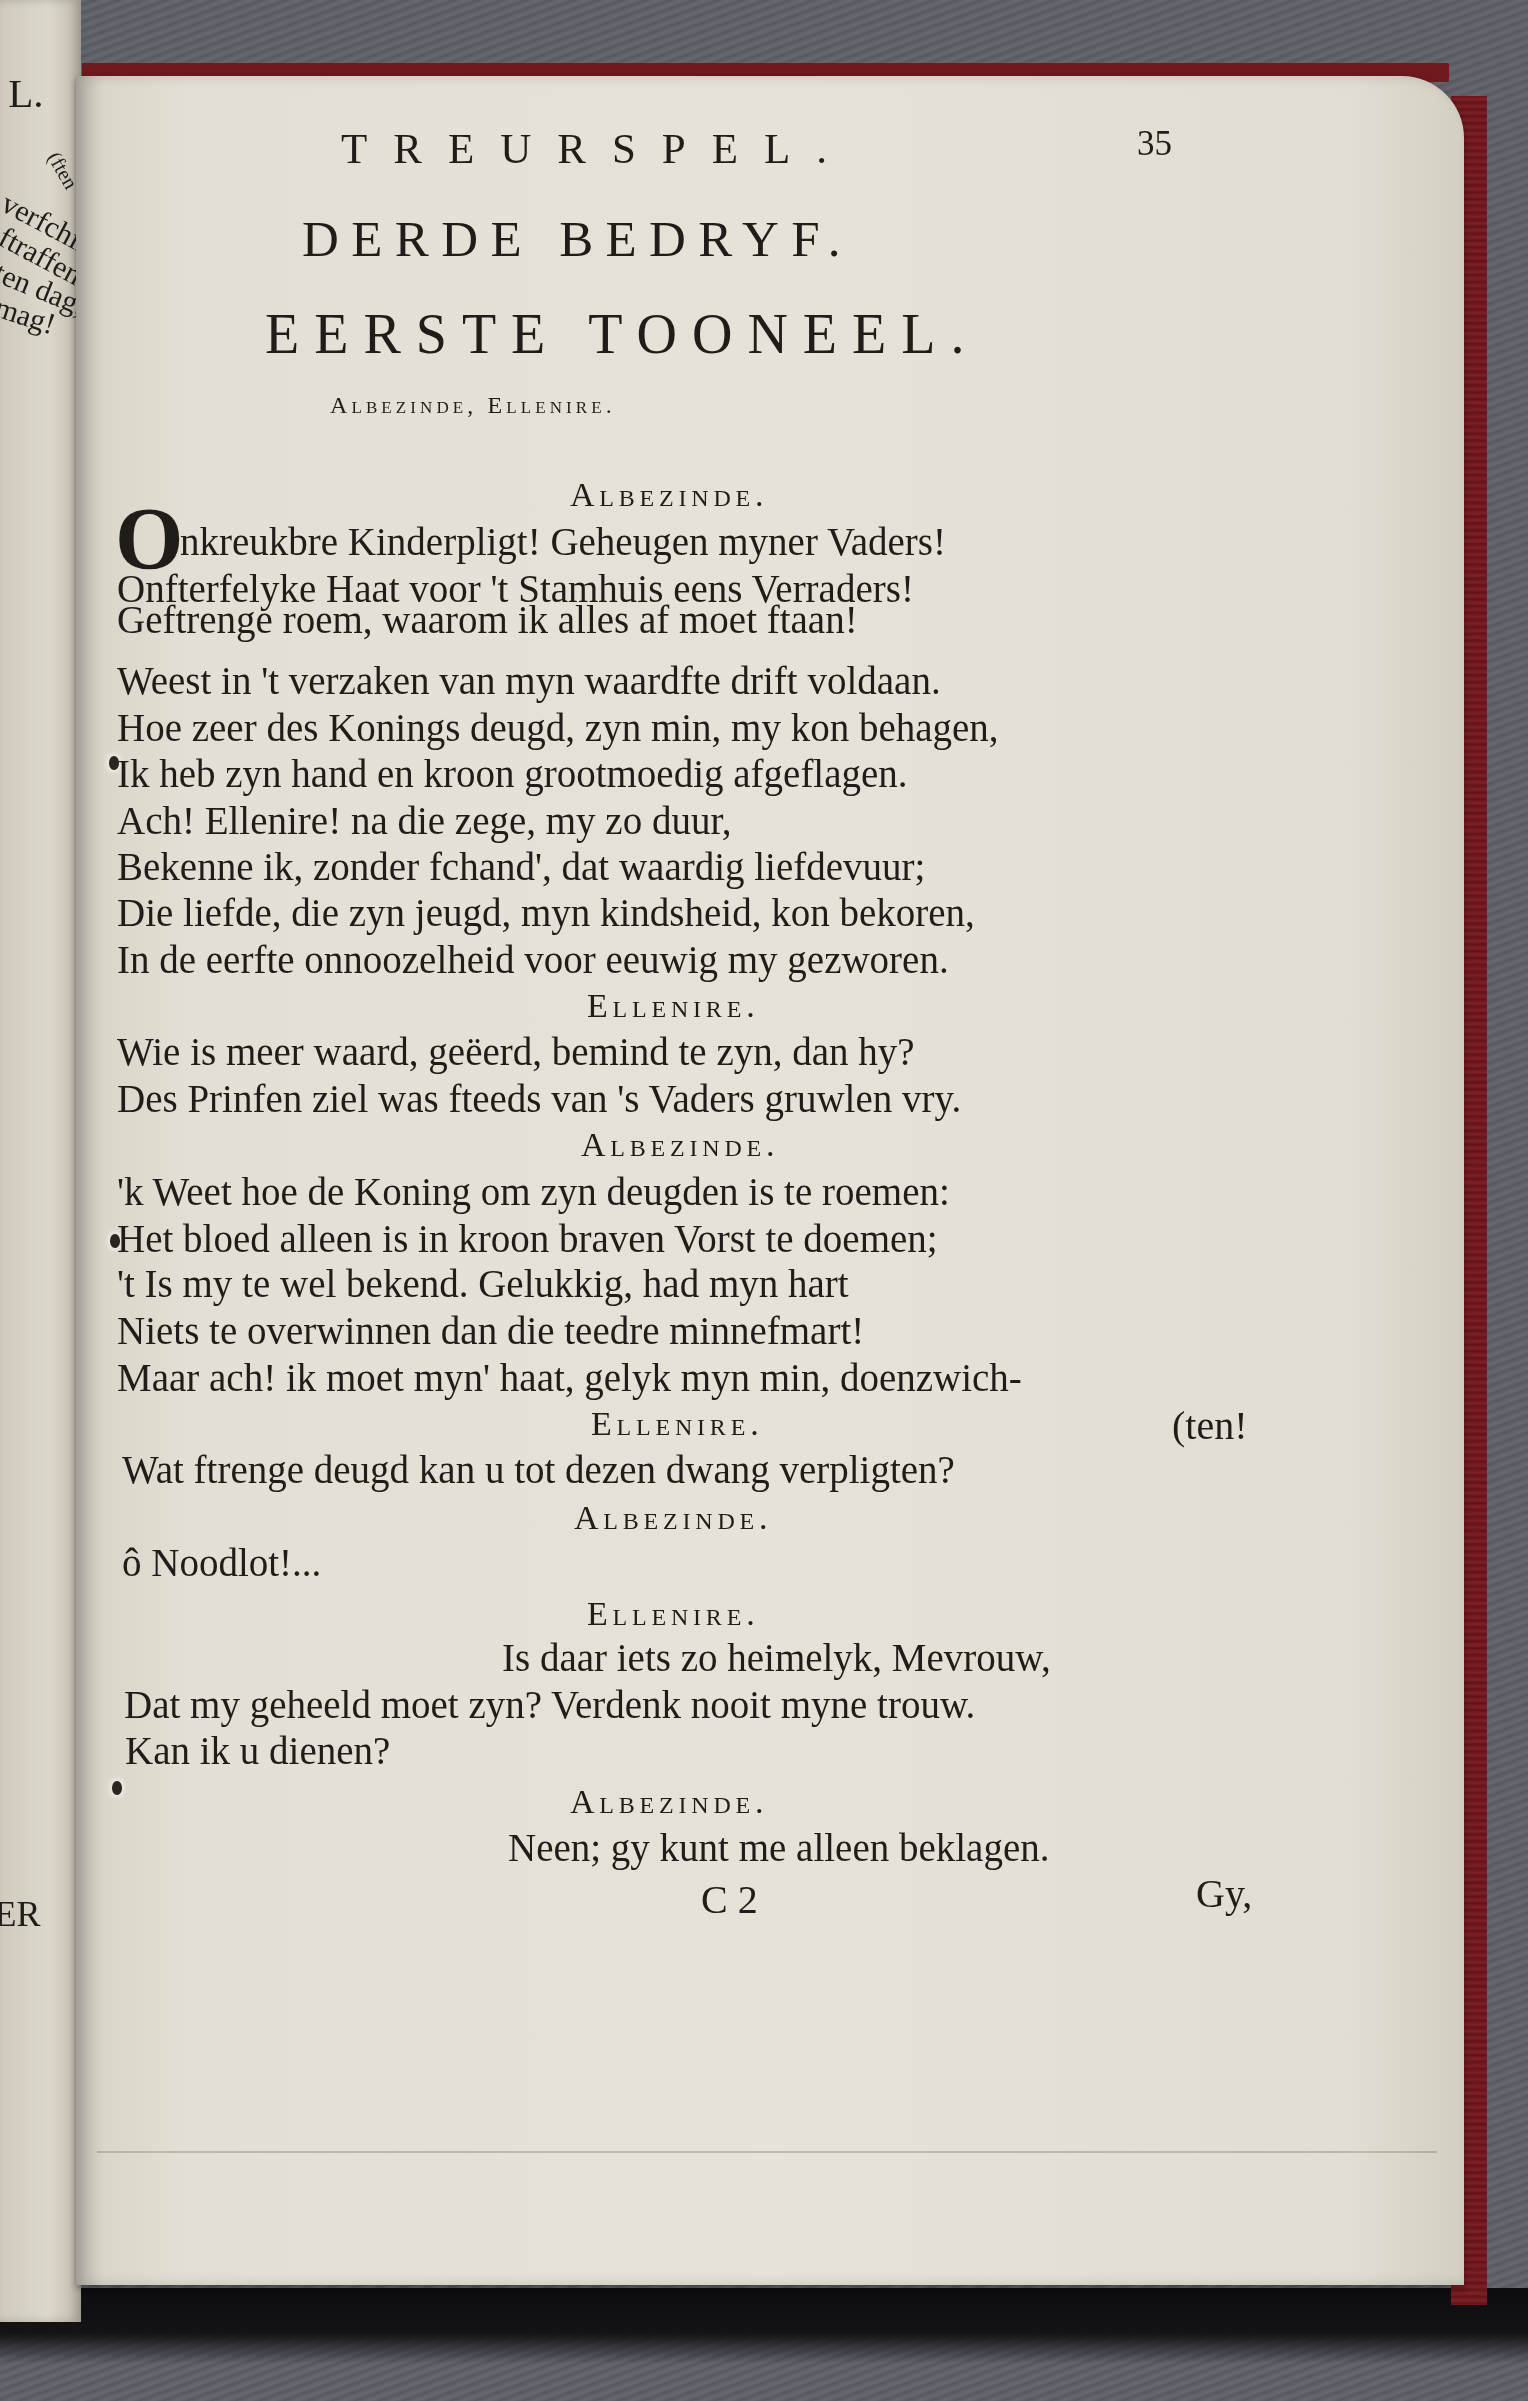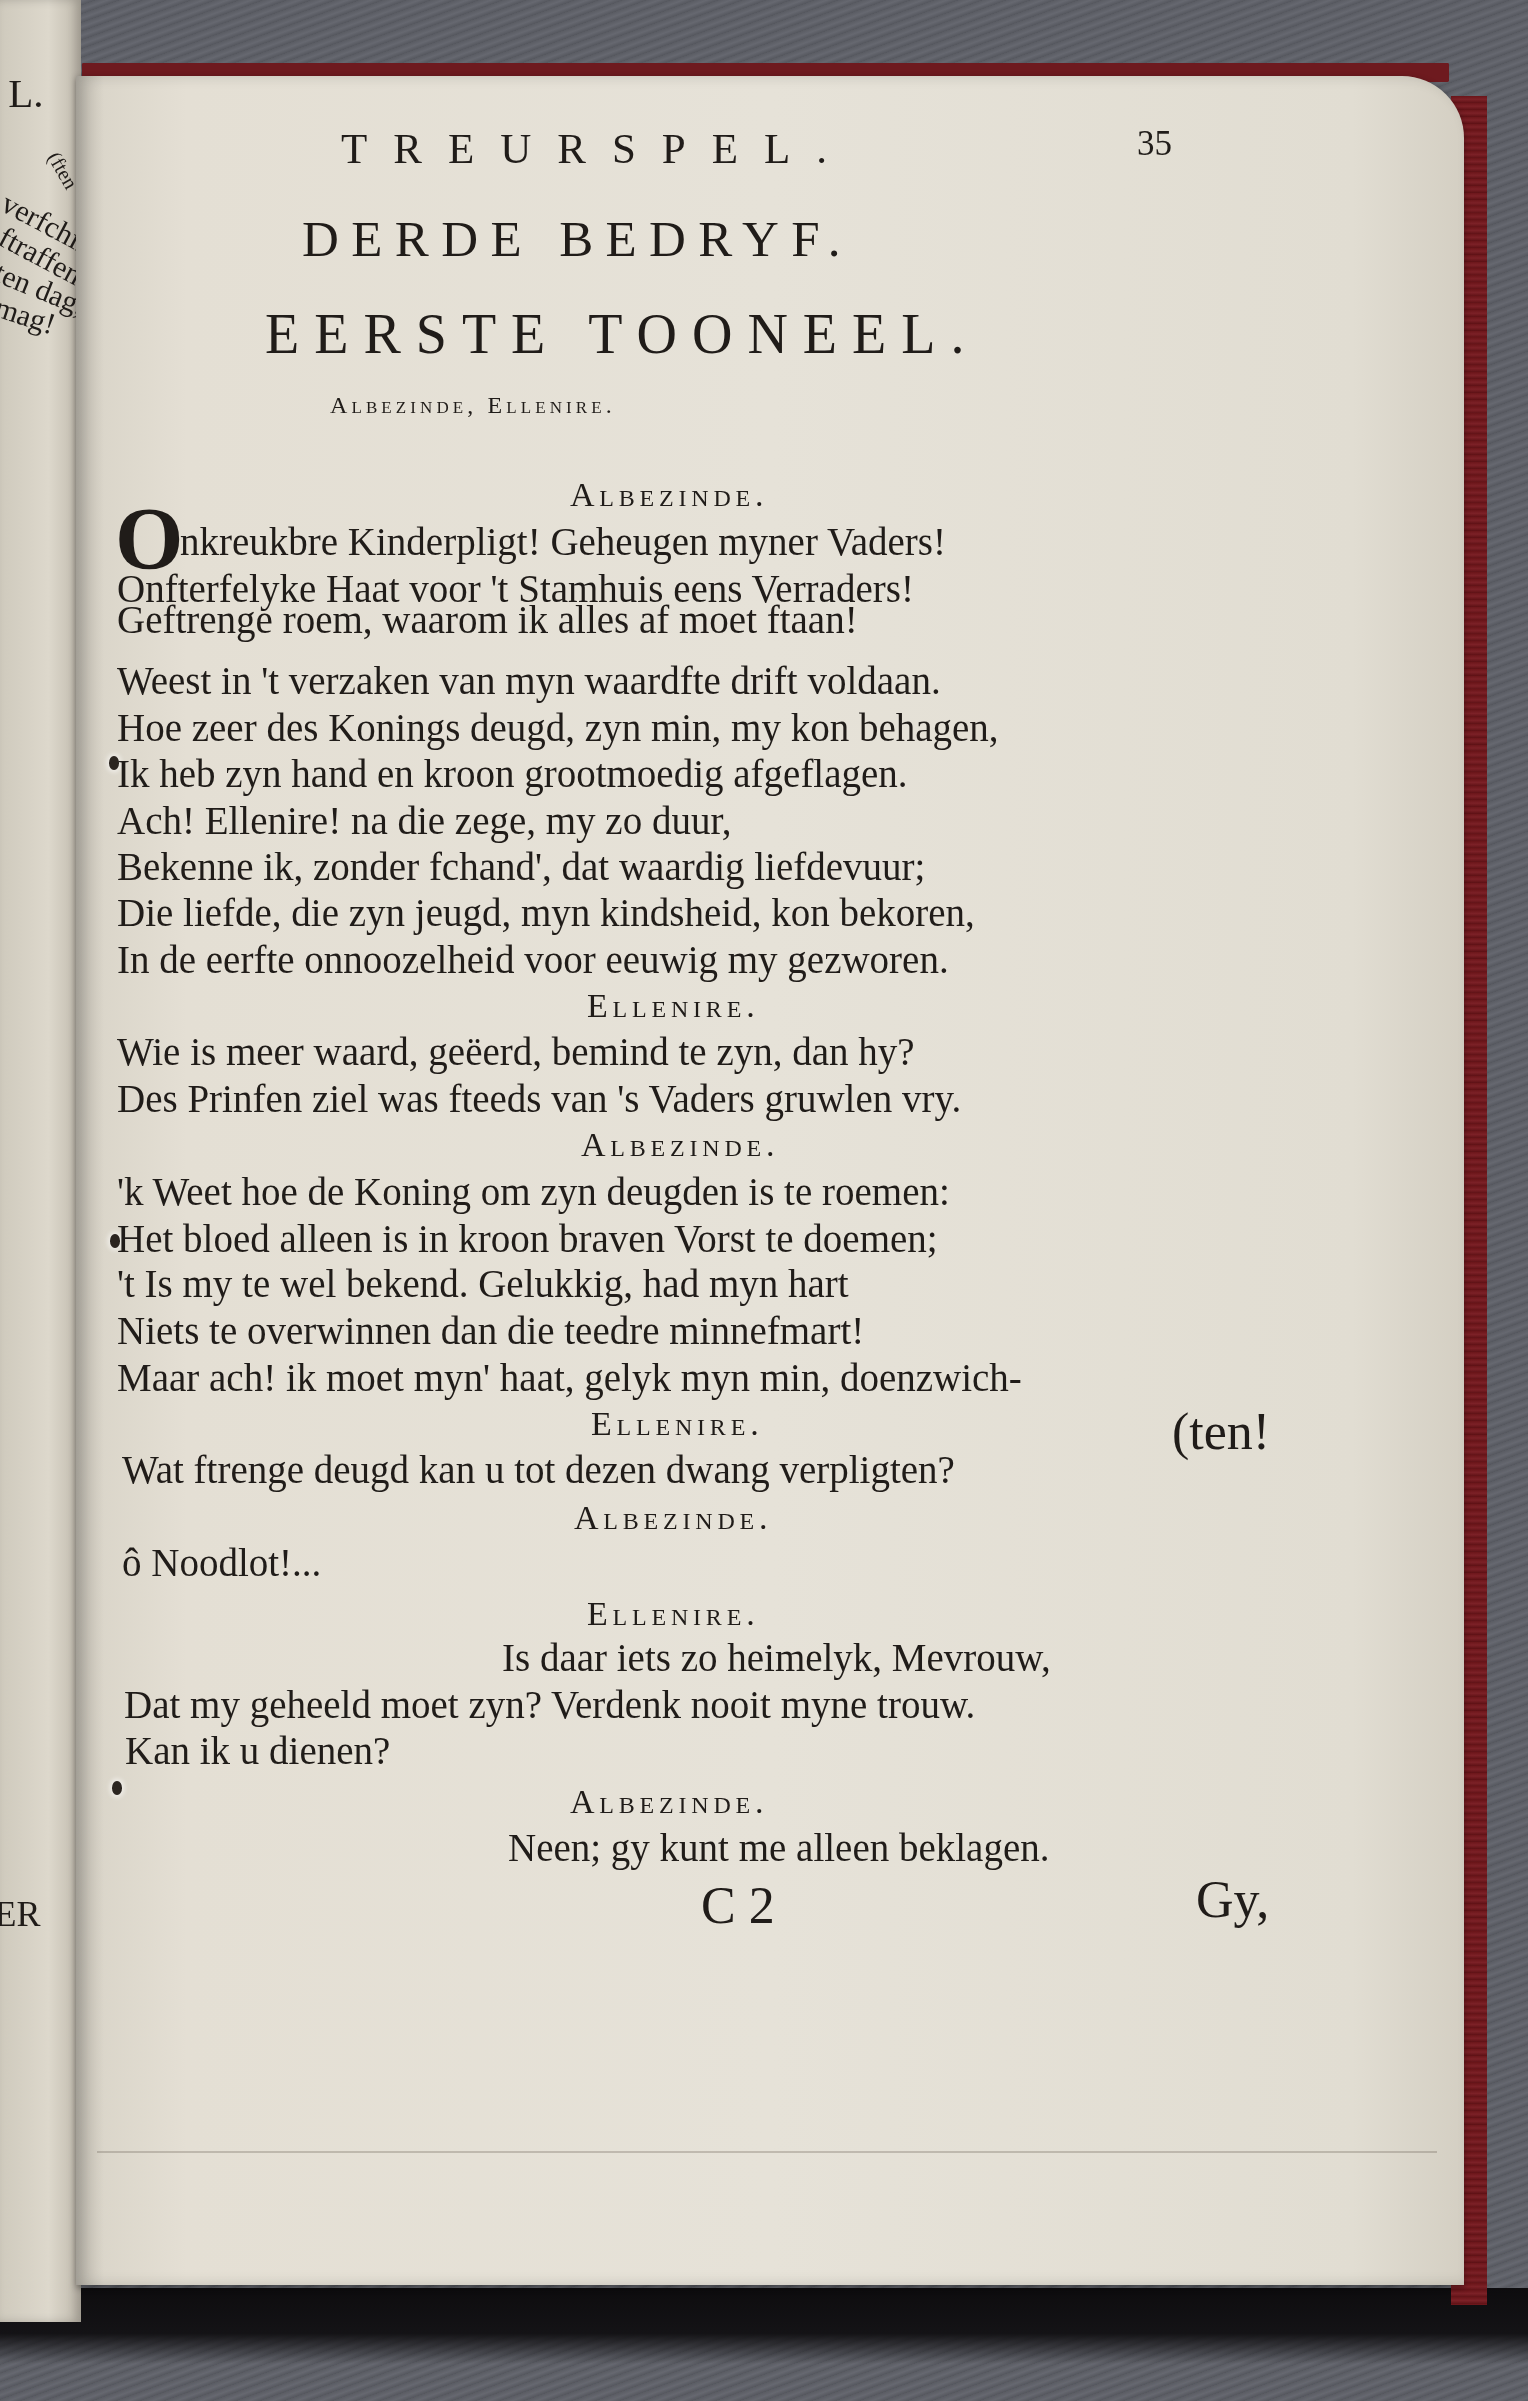--- a/index.html
+++ b/index.html
@@ -67,21 +67,21 @@
   .verse {
     position:absolute; left:117px; width:1209px; font-size:39px; white-space:nowrap; line-height:1;
   }
   .speaker {
     position:absolute; font-size:34px; letter-spacing:4.8px; font-variant:small-caps; white-space:nowrap; line-height:1;
   }
   .dropcap {
     position:absolute; left:115px; top:495px; font-size:88px; line-height:1; font-weight:bold;
   }
   .catch {
-    position:absolute; font-size:52px; white-space:nowrap;
+    position:absolute; font-size:40px; white-space:nowrap;
   }
 </style>
 </head>
 <body>
 
 <div class="bottom-shadow"></div>
 <div class="cover-top"></div>
 <div class="cover-right"></div>
 
 <div class="left-page">

